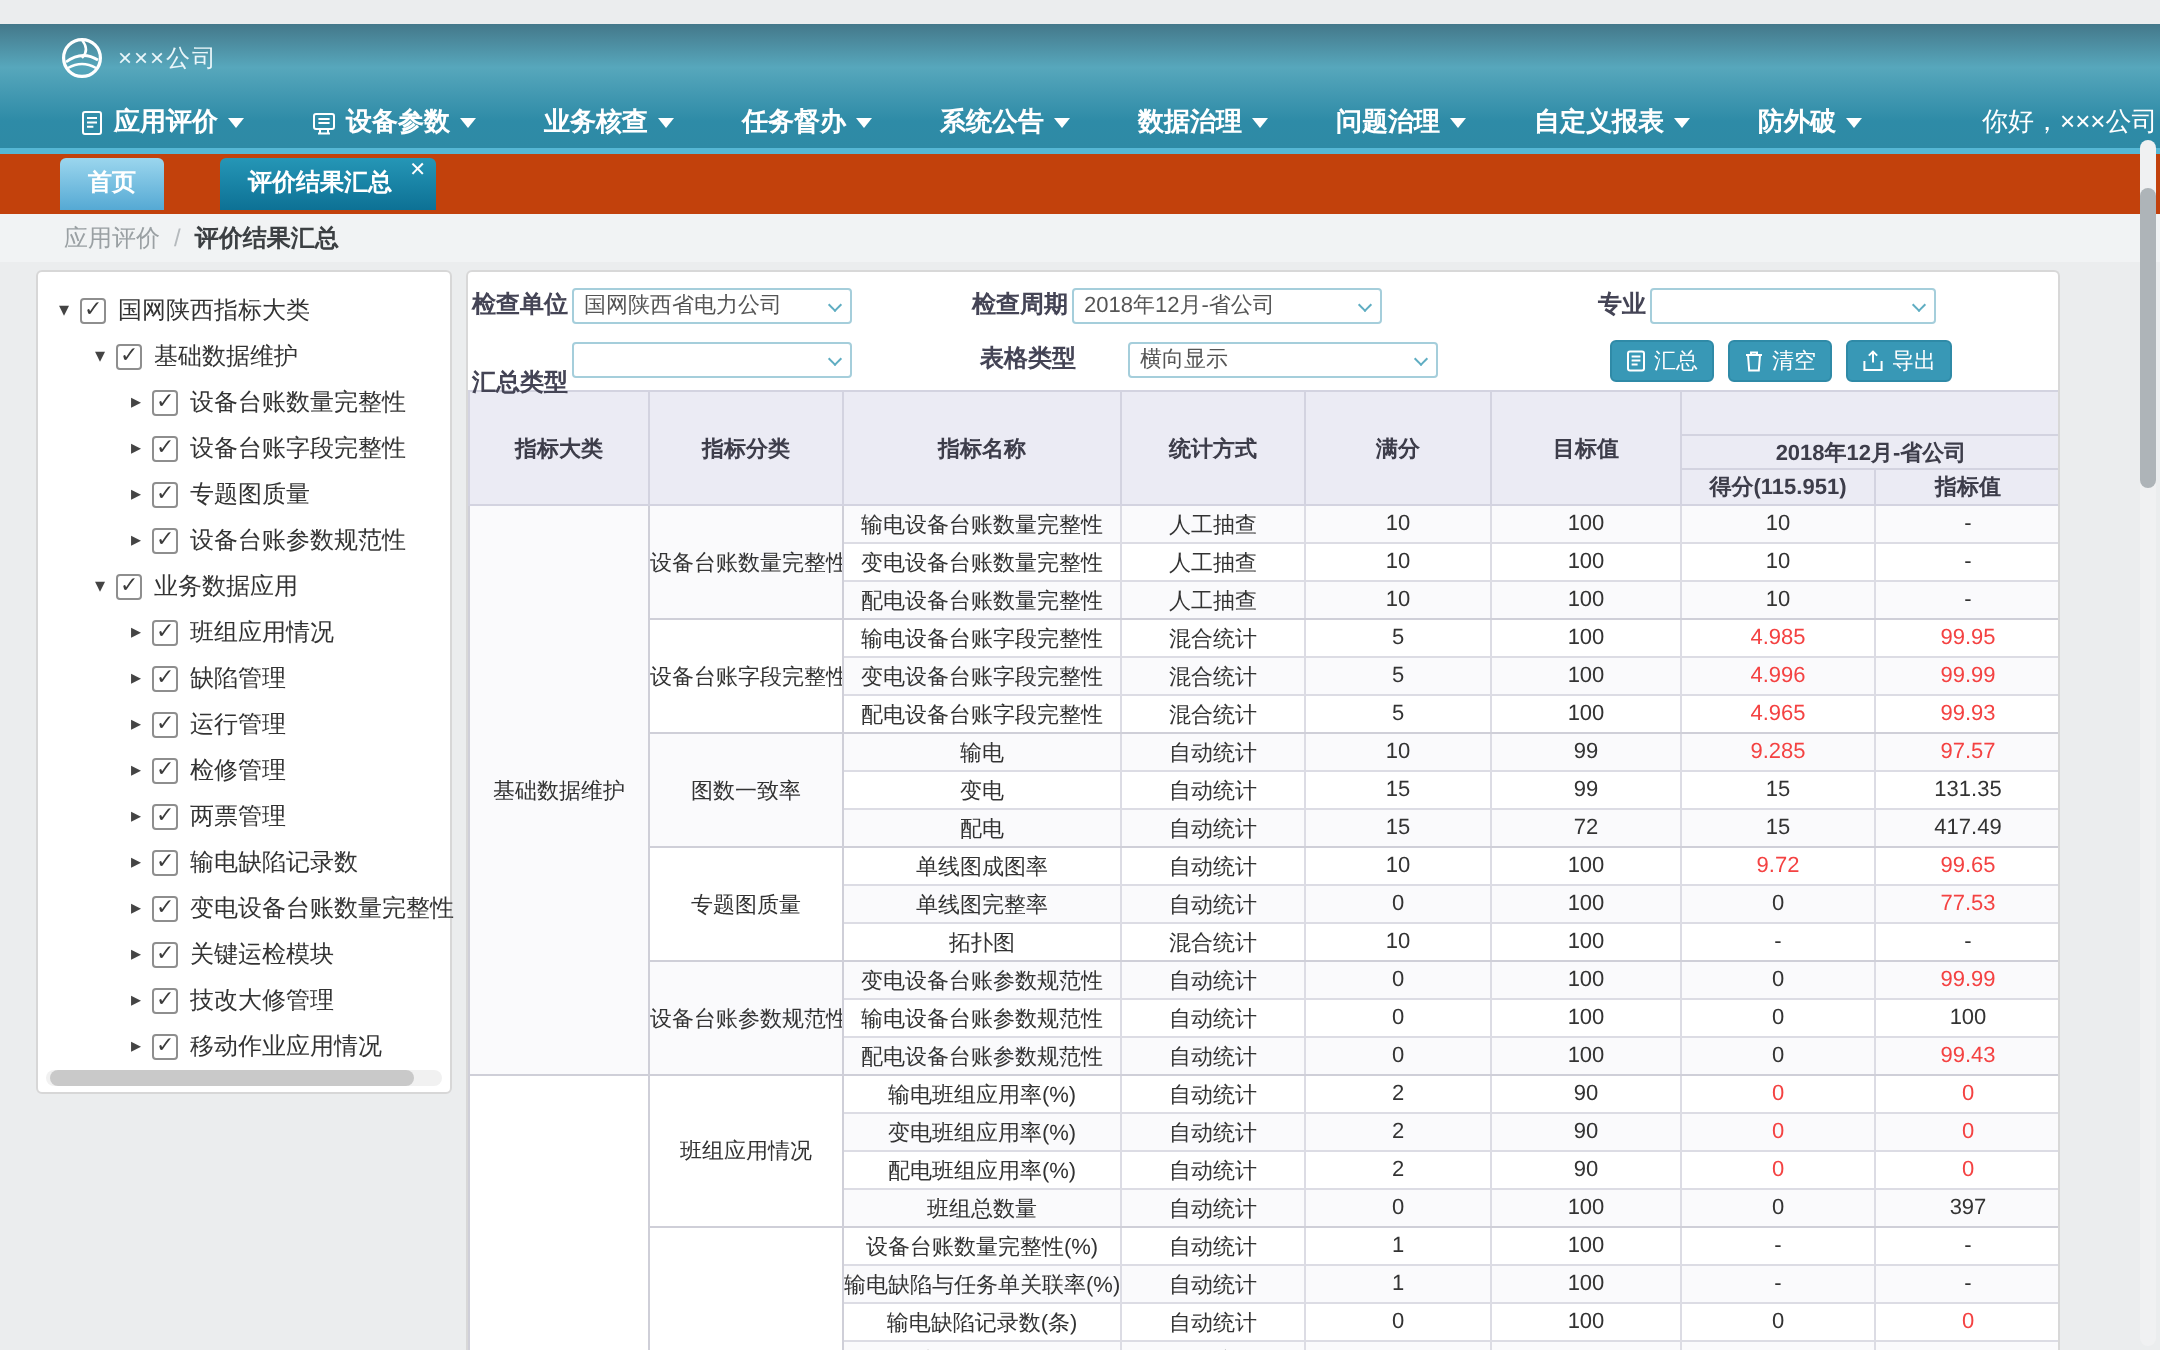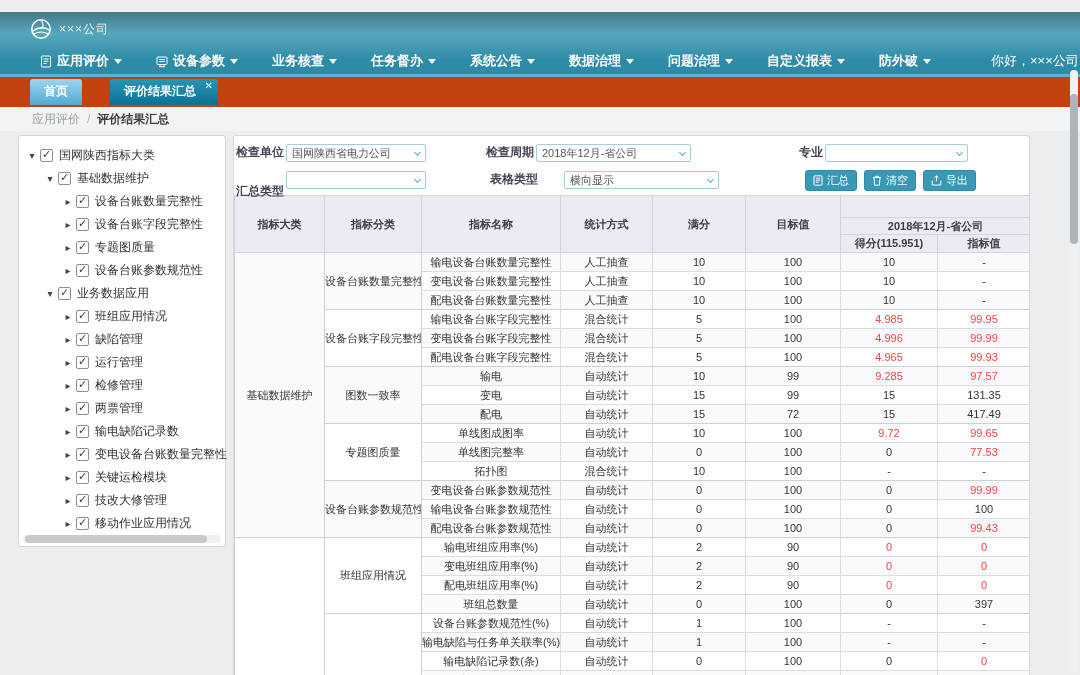--- a/index.html
+++ b/index.html
@@ -483,21 +483,21 @@
           <tr class="odd gend">
             <td>班组总数量</td>
             <td>自动统计</td>
             <td>0</td>
             <td>100</td>
             <td>0</td>
             <td>397</td>
           </tr>
           <tr class="even">
             <td rowspan="4" class="grp"></td>
-            <td>设备台账参数规范性(%)</td>
+            <td>设备台账数量完整性(%)</td>
             <td>自动统计</td>
             <td>1</td>
             <td>100</td>
             <td>-</td>
             <td>-</td>
           </tr>
           <tr class="odd">
             <td>输电缺陷与任务单关联率(%)</td>
             <td>自动统计</td>
             <td>1</td>

